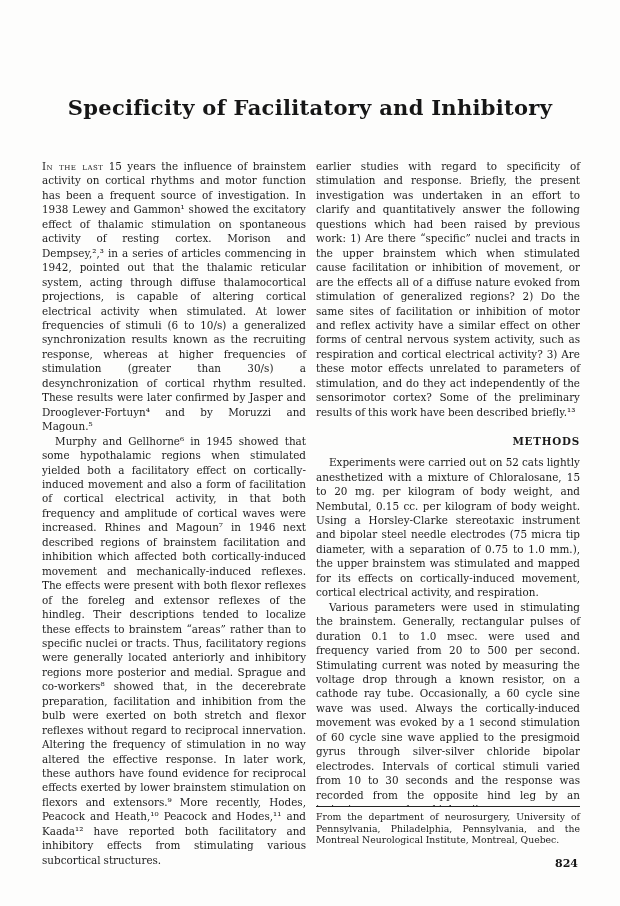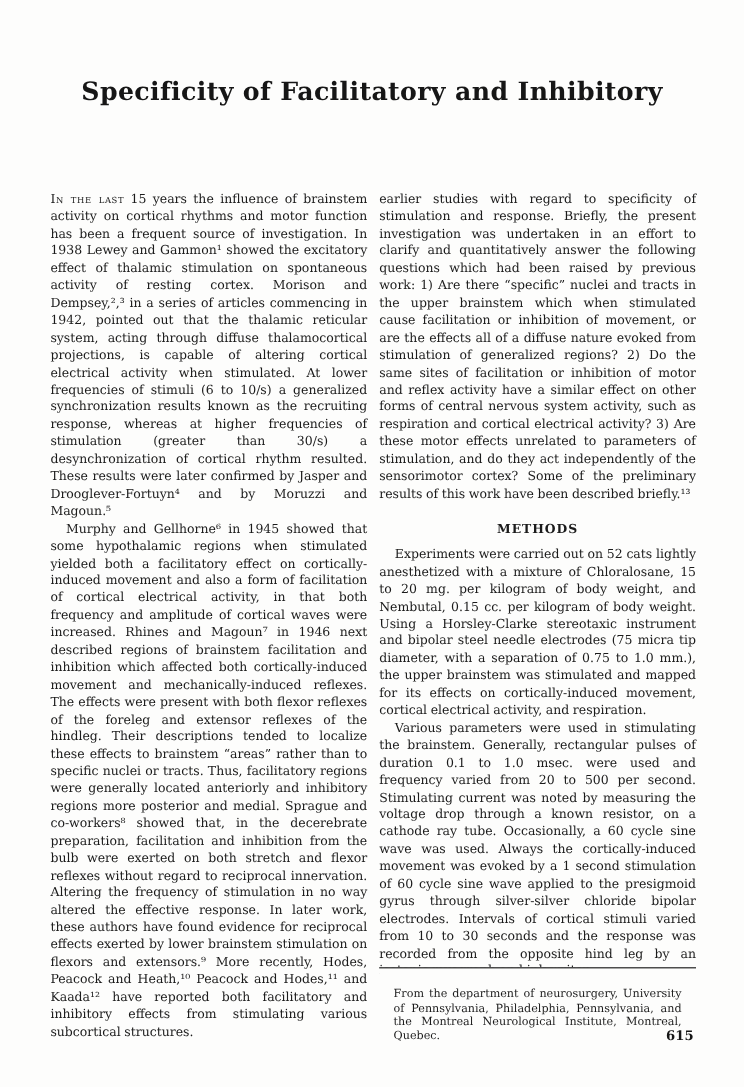--- a/index.html
+++ b/index.html
@@ -22,21 +22,21 @@
     left: 0;
     width: 100%;
     margin: 0;
     text-align: center;
     font-size: 21px;
     line-height: 32px;
     font-weight: bold;
     letter-spacing: 0.3px;
     color: #161616;
   }
-  .title-line { display: block; }
+  .title-line { display: block; margin-top: 32px; }
   .byline {
     position: absolute;
     top: 137px;
     left: 0;
     width: 100%;
     text-align: center;
     font-size: 12.5px;
     font-style: italic;
     font-weight: bold;
     color: #1c1c1c;
@@ -61,38 +61,38 @@
   .lead-caps {
     font-variant: small-caps;
     letter-spacing: 0.5px;
   }
   .section-heading {
     margin: 16px 0 7px 0;
     font-size: 10.3px;
     line-height: 13px;
     font-weight: bold;
     letter-spacing: 0.8px;
-    text-align: center;
+    text-align: right;
   }
   .footnote {
     position: absolute;
     left: 316px;
     top: 806px;
     width: 264px;
     border-top: 1.2px solid #222222;
     padding-top: 4px;
     font-size: 9.3px;
     line-height: 11.7px;
     text-align: justify;
     word-spacing: -0.2px;
     background: #fdfdfc;
     z-index: 2;
     color: #1b1b1b;
   }
-  .footnote-para { margin: 12px; }
+  .footnote-para { margin: 0; }
   .page-number {
     position: absolute;
     top: 857px;
     right: 42px;
     font-size: 11px;
     font-weight: bold;
     z-index: 3;
     color: #161616;
   }
 </style>
@@ -115,15 +115,15 @@
     <p class="para no-indent">earlier studies with regard to specificity of stimulation and response. Briefly, the present investigation was undertaken in an effort to clarify and quantitatively answer the following questions which had been raised by previous work: 1) Are there “specific” nuclei and tracts in the upper brainstem which when stimulated cause facilitation or inhibition of movement, or are the effects all of a diffuse nature evoked from stimulation of generalized regions? 2) Do the same sites of facilitation or inhibition of motor and reflex activity have a similar effect on other forms of central nervous system activity, such as respiration and cortical electrical activity? 3) Are these motor effects unrelated to parameters of stimulation, and do they act independently of the sensorimotor cortex? Some of the preliminary results of this work have been described briefly.¹³</p>
     <h2 class="section-heading">METHODS</h2>
     <p class="para">Experiments were carried out on 52 cats lightly anesthetized with a mixture of Chloralosane, 15 to 20 mg. per kilogram of body weight, and Nembutal, 0.15 cc. per kilogram of body weight. Using a Horsley-Clarke stereotaxic instrument and bipolar steel needle electrodes (75 micra tip diameter, with a separation of 0.75 to 1.0 mm.), the upper brainstem was stimulated and mapped for its effects on cortically-induced movement, cortical electrical activity, and respiration.</p>
     <p class="para">Various parameters were used in stimulating the brainstem. Generally, rectangular pulses of duration 0.1 to 1.0 msec. were used and frequency varied from 20 to 500 per second. Stimulating current was noted by measuring the voltage drop through a known resistor, on a cathode ray tube. Occasionally, a 60 cycle sine wave was used. Always the cortically-induced movement was evoked by a 1 second stimulation of 60 cycle sine wave applied to the presigmoid gyrus through silver-silver chloride bipolar electrodes. Intervals of cortical stimuli varied from 10 to 30 seconds and the response was recorded from the opposite hind leg by an isotonic myograph and ink writer.</p>
   </div>
 
   <div class="footnote">
     <p class="footnote-para">From the department of neurosurgery, University of Pennsylvania, Philadelphia, Pennsylvania, and the Montreal Neurological Institute, Montreal, Quebec.</p>
   </div>
 
-  <div class="page-number">615</div>
+  <div class="page-number">824</div>
 
 </div>
 
 </body></html>

